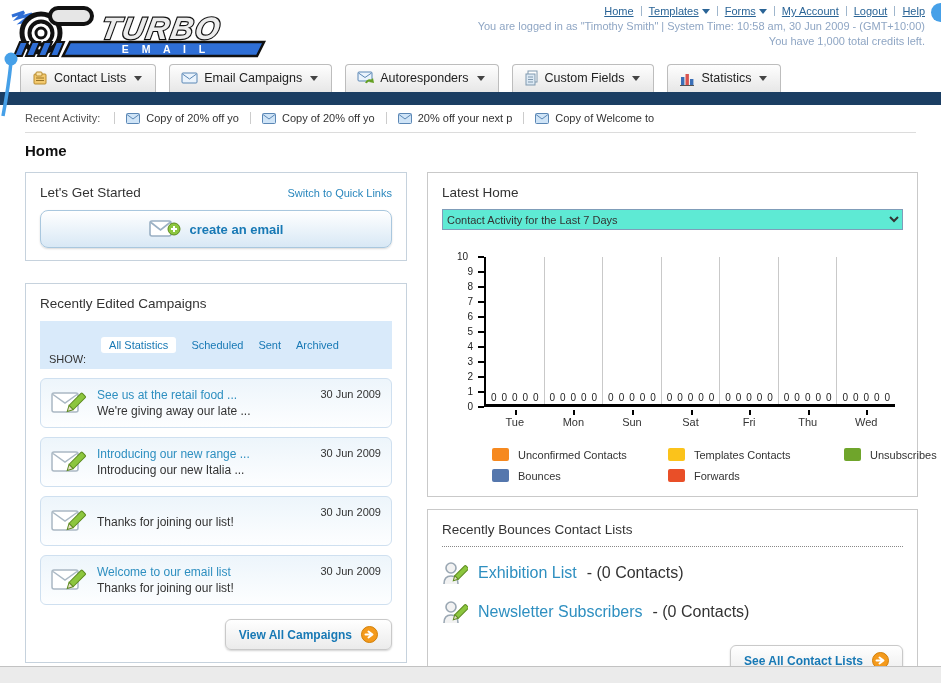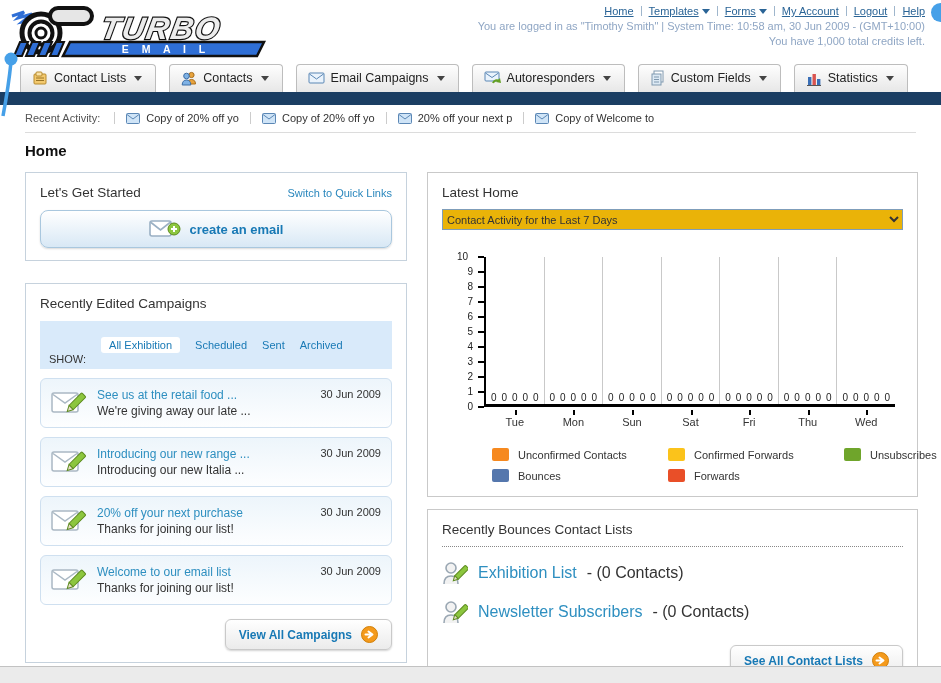--- a/index.html
+++ b/index.html
@@ -72,21 +72,21 @@
   .camp-title { font-size:12px; color:#2E8FC0; cursor:pointer; white-space:nowrap; }
   .camp-sub { font-size:12px; color:#333; margin-top:2px; white-space:nowrap; }
   .camp-date { font-size:11px; color:#333; align-self:flex-start; margin-top:4px; }
   .panel-actions { display:flex; justify-content:flex-end; margin-top:14px; }
   .small-btn { display:flex; align-items:center; gap:9px; padding:6px 13px;
     background:linear-gradient(#ffffff,#ebebeb); border:1px solid #c9c9c9; border-radius:6px;
     box-shadow:0 1px 2px rgba(0,0,0,.18); font-size:12px; font-weight:bold; color:#1879B5; cursor:pointer; }
 
   
   .stats-select { width:100%; margin-top:9px; height:21px; font-size:11px; color:#333;
-    border:1px solid #7f9db9; background:#eab308; font-family:"Liberation Sans", sans-serif; }
+    border:1px solid #7f9db9; background:#5eead4; font-family:"Liberation Sans", sans-serif; }
   .chart { position:relative; height:178px; margin:27px 2px 0 0; }
   .yaxis { position:absolute; left:0; top:0; width:42px; height:150px; }
   .ytick { position:absolute; right:11px; font-size:10px; color:#222; line-height:10px; }
   .ytickmark { position:absolute; right:0; width:6px; height:2px; background:#000; }
   .plot { position:absolute; left:42px; right:6px; top:0; height:150px;
     border-left:2px solid #000; border-bottom:3px solid #000; display:flex; }
   .cgroup { flex:1; position:relative; }
   .cgroup.gl { border-right:1px solid #c9c9c9; }
   .zrow { position:absolute; bottom:1px; left:0; right:0; display:flex;
     justify-content:space-evenly; font-size:10px; color:#222; }
@@ -171,30 +171,20 @@
 </svg>
 
 <div class="tabs">
   <div class="tab">
     <svg width="16" height="16" viewBox="0 0 16 16">
       <rect x="2" y="4" width="12" height="10" rx="1" fill="#F3C96E" stroke="#B78B2E"></rect>
       <rect x="4" y="2" width="6" height="4" rx="1" fill="#FBE3A8" stroke="#B78B2E"></rect>
       <path d="M4 8 h8 M4 10.5 h8" stroke="#9a7424" stroke-width="1"></path>
     </svg>
     <span>Contact Lists</span>
-    <span class="caret"></span>
-  </div>
-  <div class="tab">
-    <svg width="16" height="16" viewBox="0 0 16 16">
-      <circle cx="10.5" cy="5" r="2.6" fill="#E8A33D" stroke="#a86f1e"></circle>
-      <path d="M6.5 14 c0-3 1.6-4.5 4-4.5 s4 1.5 4 4.5 z" fill="#E8A33D" stroke="#a86f1e"></path>
-      <circle cx="5.5" cy="6" r="2.8" fill="#7FB2E5" stroke="#3d6ea6"></circle>
-      <path d="M1.2 15 c0-3.4 1.8-5 4.3-5 s4.3 1.6 4.3 5 z" fill="#7FB2E5" stroke="#3d6ea6"></path>
-    </svg>
-    <span>Contacts</span>
     <span class="caret"></span>
   </div>
   <div class="tab">
     <svg width="17" height="14" viewBox="0 0 17 14">
       <rect x="1" y="2" width="15" height="10" rx="1" fill="#EAF3FC" stroke="#5B87B5"></rect>
       <path d="M1.5 3 L8.5 8 L15.5 3" fill="none" stroke="#5B87B5"></path>
     </svg>
     <span>Email Campaigns</span>
     <span class="caret"></span>
   </div>
@@ -285,21 +275,21 @@
           <span>create an email</span>
         </div>
       </div>
     </div>
 
     <div class="panel campaigns">
       <div class="panel-title">Recently Edited Campaigns</div>
 
       <div class="show-bar">
         <span class="show-label">SHOW:</span>
-        <span class="show-filter active">All Exhibition</span>
+        <span class="show-filter active">All Statistics</span>
         <span class="show-filter">Scheduled</span>
         <span class="show-filter">Sent</span>
         <span class="show-filter">Archived</span>
       </div>
 
       <div class="camp-row">
         <svg width="36" height="28" viewBox="0 0 36 28">
           <rect x="1" y="4" width="26" height="19" rx="2" fill="#fff" stroke="#aab8c4" stroke-width="1.5"></rect>
           <path d="M2 5.5 L14 14 L26 5.5" fill="none" stroke="#aab8c4" stroke-width="1.5"></path>
           <g transform="rotate(45 24 14)">
@@ -333,21 +323,20 @@
       <div class="camp-row">
         <svg width="36" height="28" viewBox="0 0 36 28">
           <rect x="1" y="4" width="26" height="19" rx="2" fill="#fff" stroke="#aab8c4" stroke-width="1.5"></rect>
           <path d="M2 5.5 L14 14 L26 5.5" fill="none" stroke="#aab8c4" stroke-width="1.5"></path>
           <g transform="rotate(45 24 14)">
               <rect x="21.5" y="2" width="6" height="18" rx="1" fill="#8CC63E" stroke="#5d8b1f"></rect>
               <polygon points="21.5,20 27.5,20 24.5,25.5" fill="#e8dfc8" stroke="#5d8b1f"></polygon>
             </g>
         </svg>
         <div class="camp-texts">
-          <div class="camp-title">20% off your next purchase</div>
           <div class="camp-sub">Thanks for joining our list!</div>
         </div>
         <div class="camp-date">30 Jun 2009</div>
       </div>
 
       <div class="camp-row">
         <svg width="36" height="28" viewBox="0 0 36 28">
           <rect x="1" y="4" width="26" height="19" rx="2" fill="#fff" stroke="#aab8c4" stroke-width="1.5"></rect>
           <path d="M2 5.5 L14 14 L26 5.5" fill="none" stroke="#aab8c4" stroke-width="1.5"></path>
           <g transform="rotate(45 24 14)">
@@ -488,21 +477,21 @@
           </div>
       </div>
 
       <div class="legend">
           <div class="legend-item">
             <span class="swatch" style="background: rgb(246, 137, 31);"></span>
             <span>Unconfirmed Contacts</span>
           </div>
           <div class="legend-item">
             <span class="swatch" style="background: rgb(251, 195, 27);"></span>
-            <span>Confirmed Forwards</span>
+            <span>Templates Contacts</span>
           </div>
           <div class="legend-item">
             <span class="swatch" style="background: rgb(111, 165, 43);"></span>
             <span>Unsubscribes</span>
           </div>
           <div class="legend-item">
             <span class="swatch" style="background: rgb(85, 119, 173);"></span>
             <span>Bounces</span>
           </div>
           <div class="legend-item">

